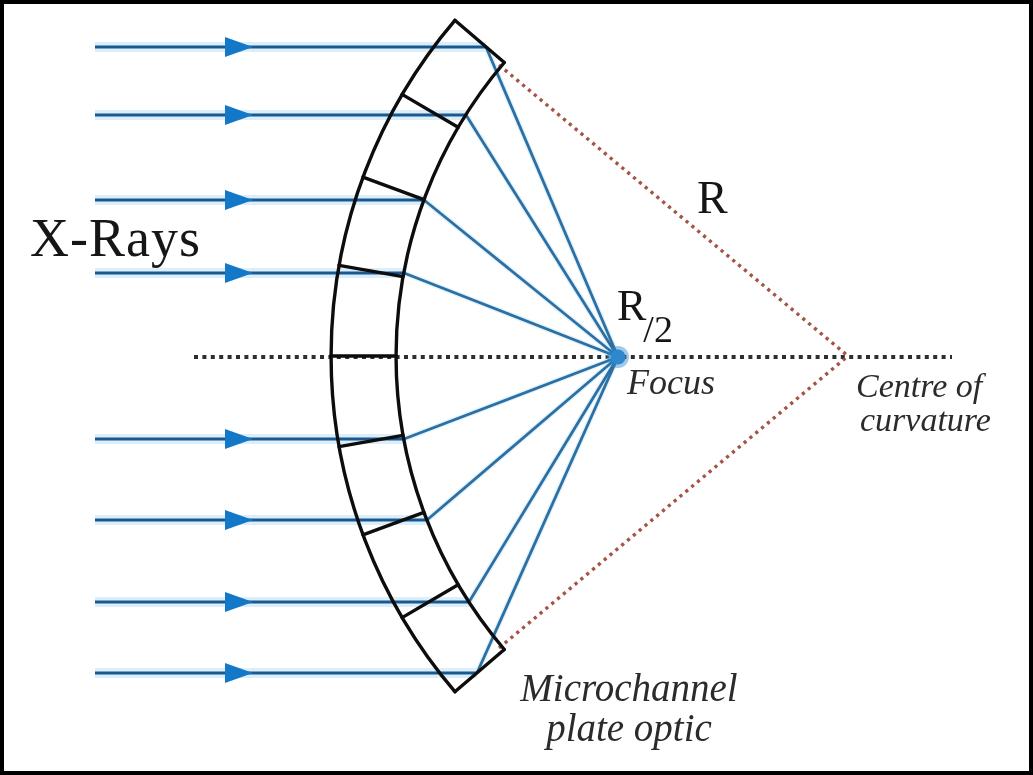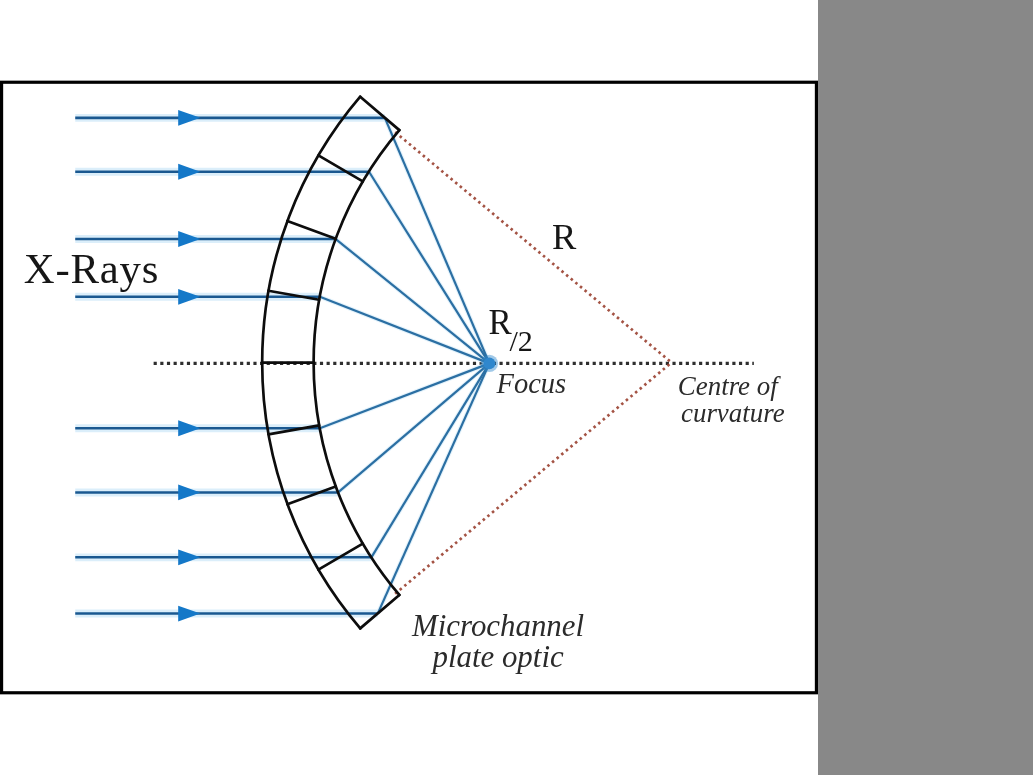--- a/index.html
+++ b/index.html
@@ -12,21 +12,21 @@
     --axis:#2e2e2e;
     --plate:#0d0d0d;
     --text:#161616;
     --text-soft:#2b2b2b;
     --bg:#ffffff;
     --frame:#000000;
   }
   html,body{margin:0;padding:0;background:#888;}
   .stage{
     position:relative;
-    width:818px;height:775px;
+    width:1033px;height:775px;
     background:var(--bg);
     overflow:hidden;
     font-family:"Liberation Serif", serif;
   }
   svg{display:block;width:100%;height:100%;}
   .ray-halo{stroke:var(--ray-halo);stroke-width:10;fill:none;opacity:.9;}
   .ray-core{stroke:var(--ray-core);stroke-width:3.2;fill:none;}
   .conv-halo{stroke:var(--ray-halo);stroke-width:5.5;fill:none;opacity:.7;}
   .conv{stroke:var(--converging);stroke-width:2.8;fill:none;}
   .arrowhead{fill:var(--arrow);stroke:none;}

